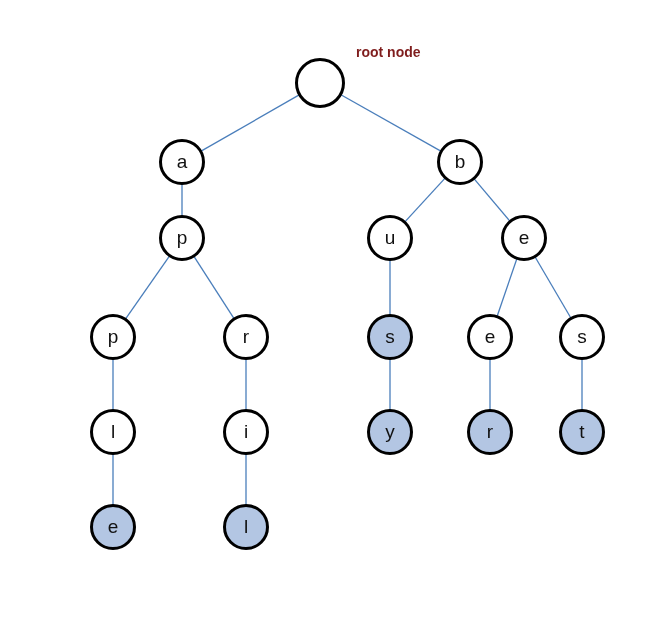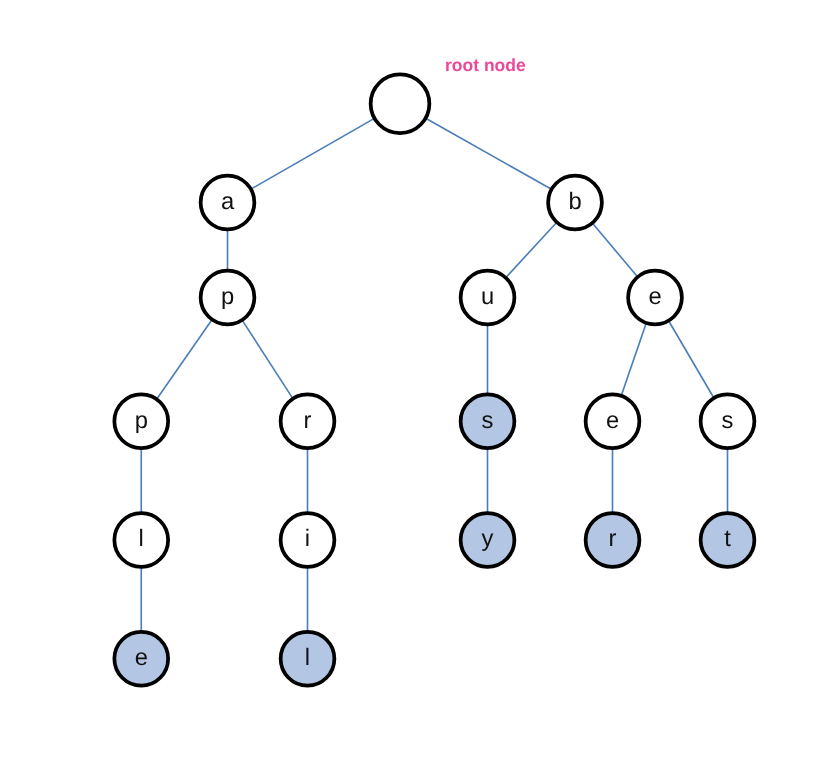--- a/index.html
+++ b/index.html
@@ -46,21 +46,21 @@
   }
   .node-label {
     display: block;
     transform: translateY(-1px);
   }
   .annotation {
     position: absolute;
     font-family: "Liberation Sans", sans-serif;
     font-size: 14px;
     font-weight: bold;
-    color: #ec4899;
+    color: #7f1d1d;
     white-space: nowrap;
     z-index: 3;
   }
 </style>
 </head>
 <body>
 
 <div id="canvas">
   <svg id="edge-layer" viewBox="0 0 672 617" width="672" height="617">
       <line x1="299.17145901801086" y1="94.92358505490684" x2="201.09282923349008" y2="151.07004703300206" stroke="#4a7ebb" stroke-width="1.3"></line>

